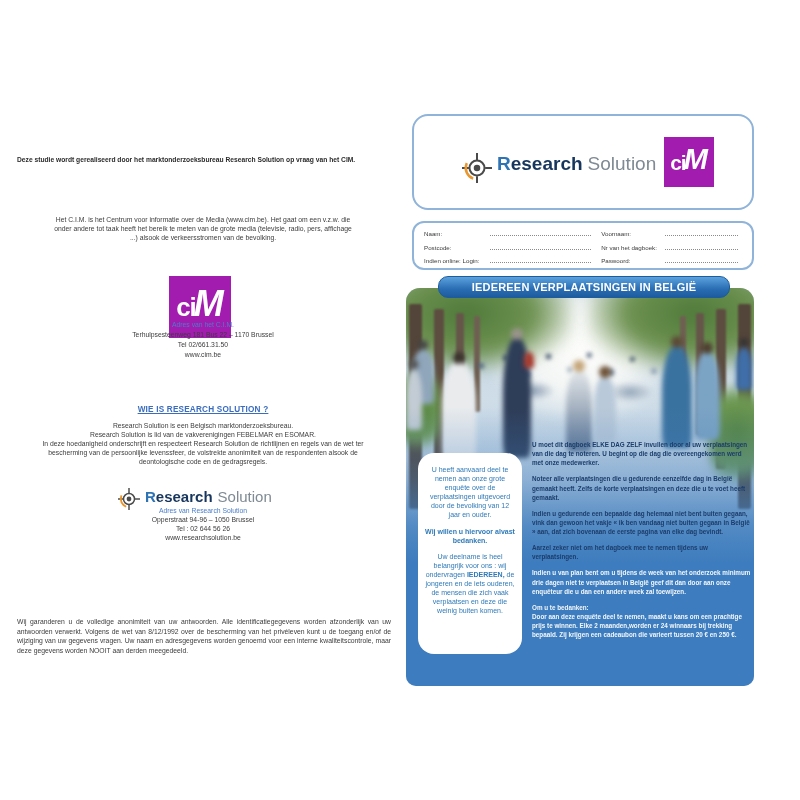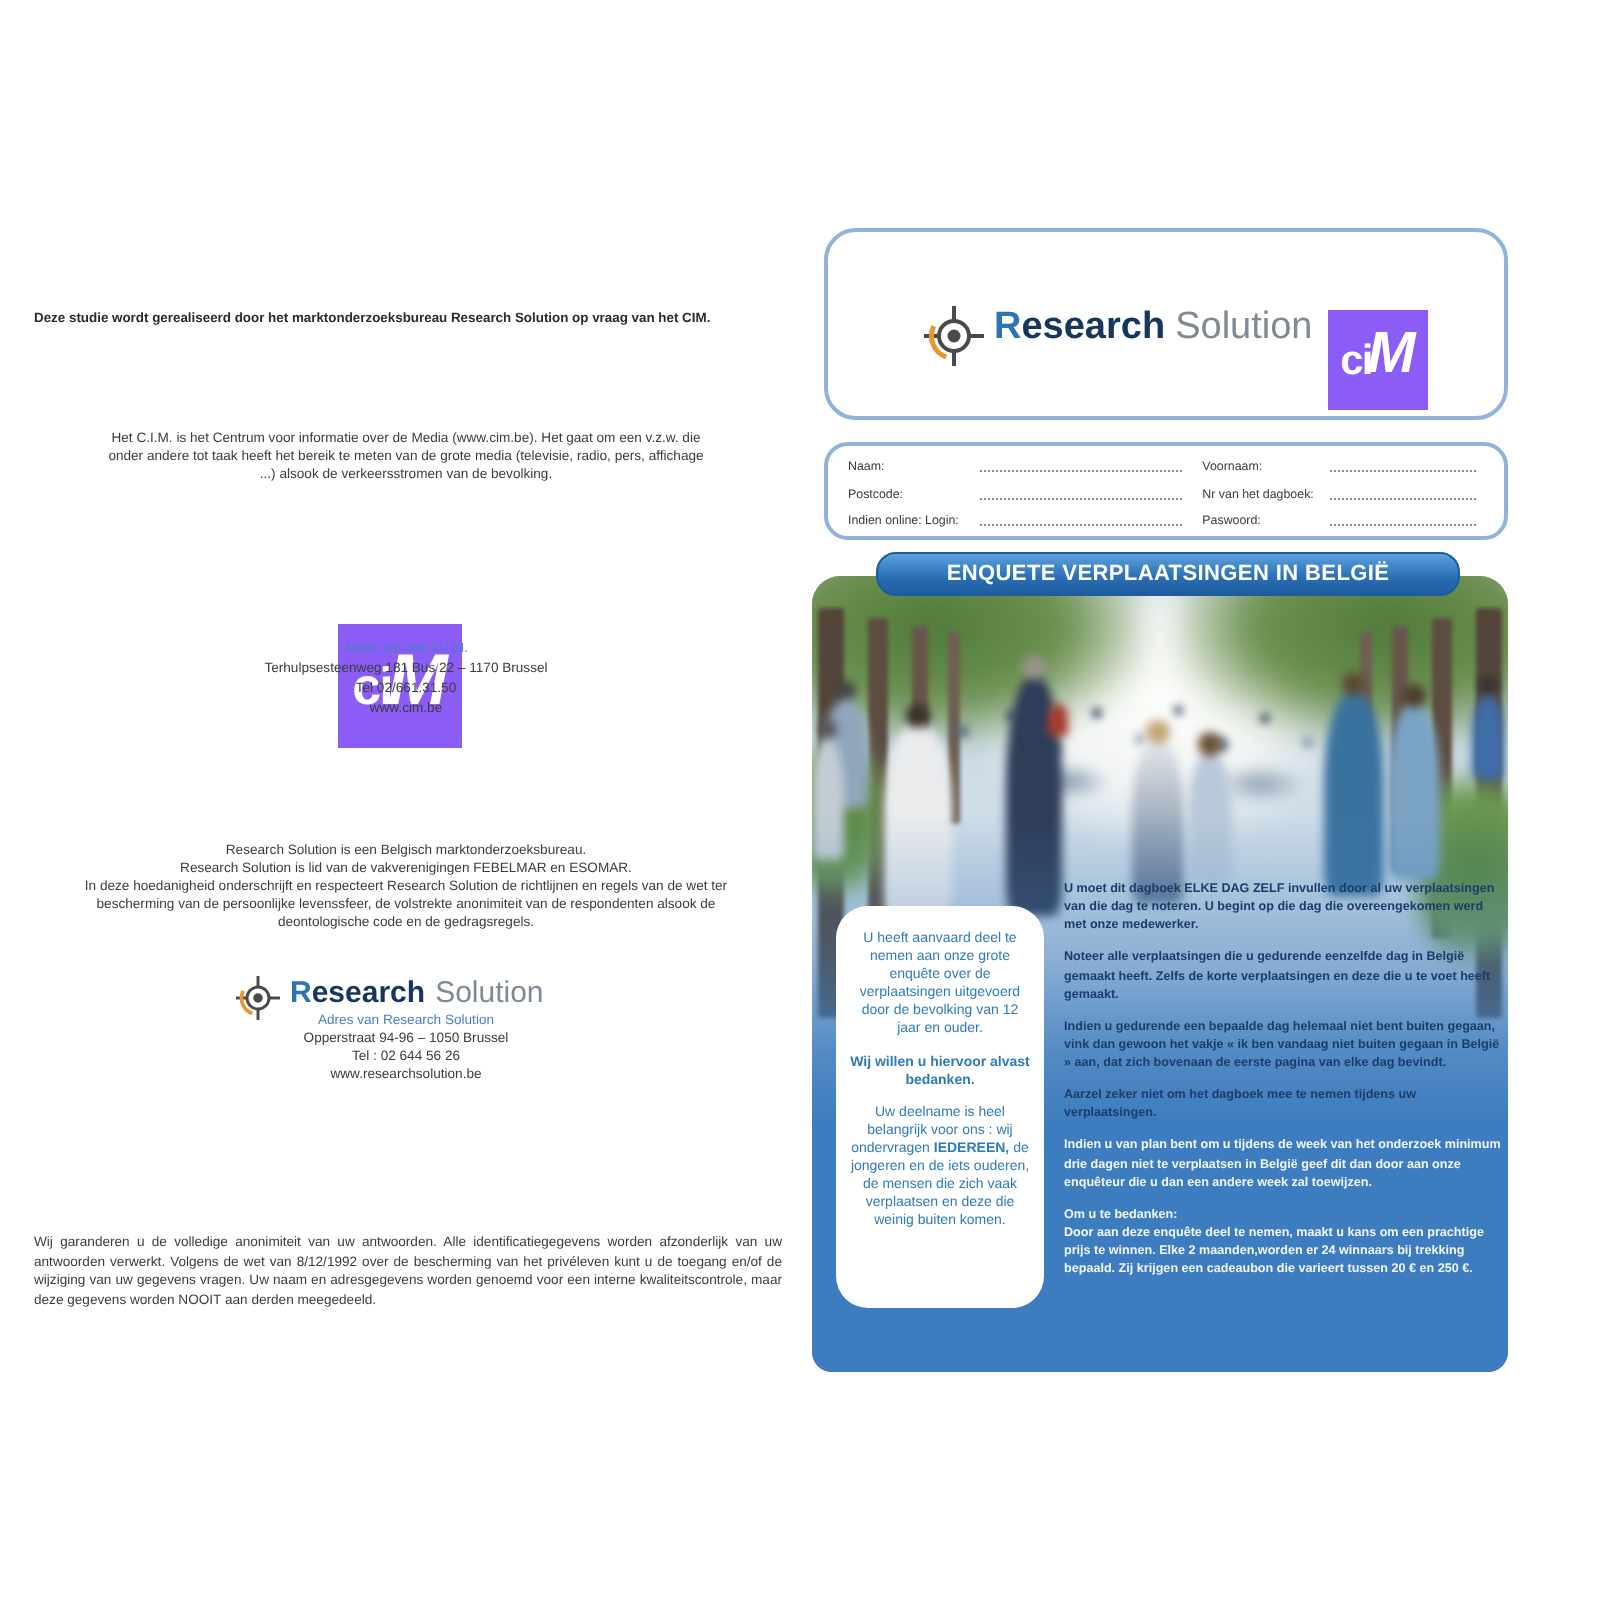--- a/index.html
+++ b/index.html
@@ -10,22 +10,22 @@
   
   .intro{left:17px;top:156px;width:378px;font-size:6.7px;font-weight:700;color:#2b2b2b;white-space:nowrap;}
   .head{width:372px;left:17px;text-align:center;font-size:8.2px;font-weight:700;color:#3a6cc0;
         text-decoration:underline;letter-spacing:.2px;}
   .body-c{text-align:center;font-size:6.8px;line-height:1.32;color:#3c3c3c;margin:0;}
   .addr-t{width:372px;left:17px;text-align:center;font-size:6.8px;color:#4a7ec9;}
   .addr{width:372px;left:17px;text-align:center;font-size:6.8px;color:#3c3c3c;}
   .footer{left:17px;top:617px;width:374px;font-size:6.8px;line-height:1.4;text-align:justify;color:#3c3c3c;margin:0;}
 
   
-  .cim-sq{background:#8b5cf6;color:#fff;display:flex;align-items:center;justify-content:center;
-          font-weight:700;line-height:1;margin-top:36px;}
+  .cim-sq{background:#a21caf;color:#fff;display:flex;align-items:center;justify-content:center;
+          font-weight:700;line-height:1;}
   .cim-md{left:169px;top:276px;width:62px;height:62px;}
   .cim-md .ci{font-size:26px;letter-spacing:-1px;}
   .cim-md .m{font-size:36px;font-style:italic;margin-left:-2px;margin-top:-6px;}
   .cim-sm{width:50px;height:50px;}
   .cim-sm .ci{font-size:21px;letter-spacing:-1px;}
   .cim-sm .m{font-size:29px;font-style:italic;margin-left:-2px;margin-top:-5px;}
 
   
   .rs-logo{display:flex;align-items:flex-start;gap:5px;margin-top:11px;}
   .rs-w1{font-weight:700;color:#17365d;}
@@ -131,20 +131,21 @@
   <div class="abs cim-sq cim-md">
     <span class="ci">ci</span>
       <span class="m">M</span>
   </div>
 
   <div class="abs addr-t" style="top:321px;">Adres van het C.I.M.</div>
   <div class="abs addr" style="top:331px;">Terhulpsesteenweg 181 Bus 22 – 1170 Brussel</div>
   <div class="abs addr" style="top:341px;">Tel  02/661.31.50</div>
   <div class="abs addr" style="top:351px;">www.cim.be</div>
 
+  <div class="abs head" style="top:405px;">WIE IS RESEARCH SOLUTION ?</div>
   <p class="abs body-c" style="left:17px;top:422px;width:372px;">Research Solution is een Belgisch marktonderzoeksbureau.</p>
   <p class="abs body-c" style="left:17px;top:431px;width:372px;">Research Solution is lid van de vakverenigingen  FEBELMAR en ESOMAR.</p>
   <p class="abs body-c" style="left:38px;top:440px;width:330px;">In deze hoedanigheid onderschrijft en respecteert Research Solution de richtlijnen en regels van de wet ter bescherming van de persoonlijke levenssfeer, de volstrekte anonimiteit van de respondenten alsook de deontologische code en de gedragsregels.</p>
 
   <div class="abs rs-logo rs-left">
     <svg class="rs-ic" width="22" height="22" viewBox="0 0 24 24">
       <line x1="12" y1="0" x2="12" y2="5.5" stroke="#4a4a4a" stroke-width="1.6"></line>
       <line x1="12" y1="18.5" x2="12" y2="24" stroke="#4a4a4a" stroke-width="1.6"></line>
       <line x1="0" y1="12" x2="5.5" y2="12" stroke="#4a4a4a" stroke-width="1.6"></line>
       <line x1="18.5" y1="12" x2="24" y2="12" stroke="#4a4a4a" stroke-width="1.6"></line>
@@ -197,21 +198,21 @@
       <span class="dots dots2"></span>
     </div>
     <div class="frow">
       <span class="flab1">Indien online: Login:</span>
       <span class="dots"></span>
       <span class="flab2">Paswoord:</span>
       <span class="dots dots2"></span>
     </div>
   </div>
 
-  <div class="abs banner">ENQUETE VERPLAATSINGEN IN BELGIË</div>
+  <div class="abs banner">IEDEREEN VERPLAATSINGEN IN BELGIË</div>
 
   <div class="abs photo">
     <div class="layer sky"></div>
     <div class="layer canopy can-l"></div>
     <div class="layer canopy can-r"></div>
     <div class="layer trunk t1"></div>
     <div class="layer trunk t2"></div>
     <div class="layer trunk t3"></div>
     <div class="layer trunk t4"></div>
     <div class="layer trunk t5"></div>

